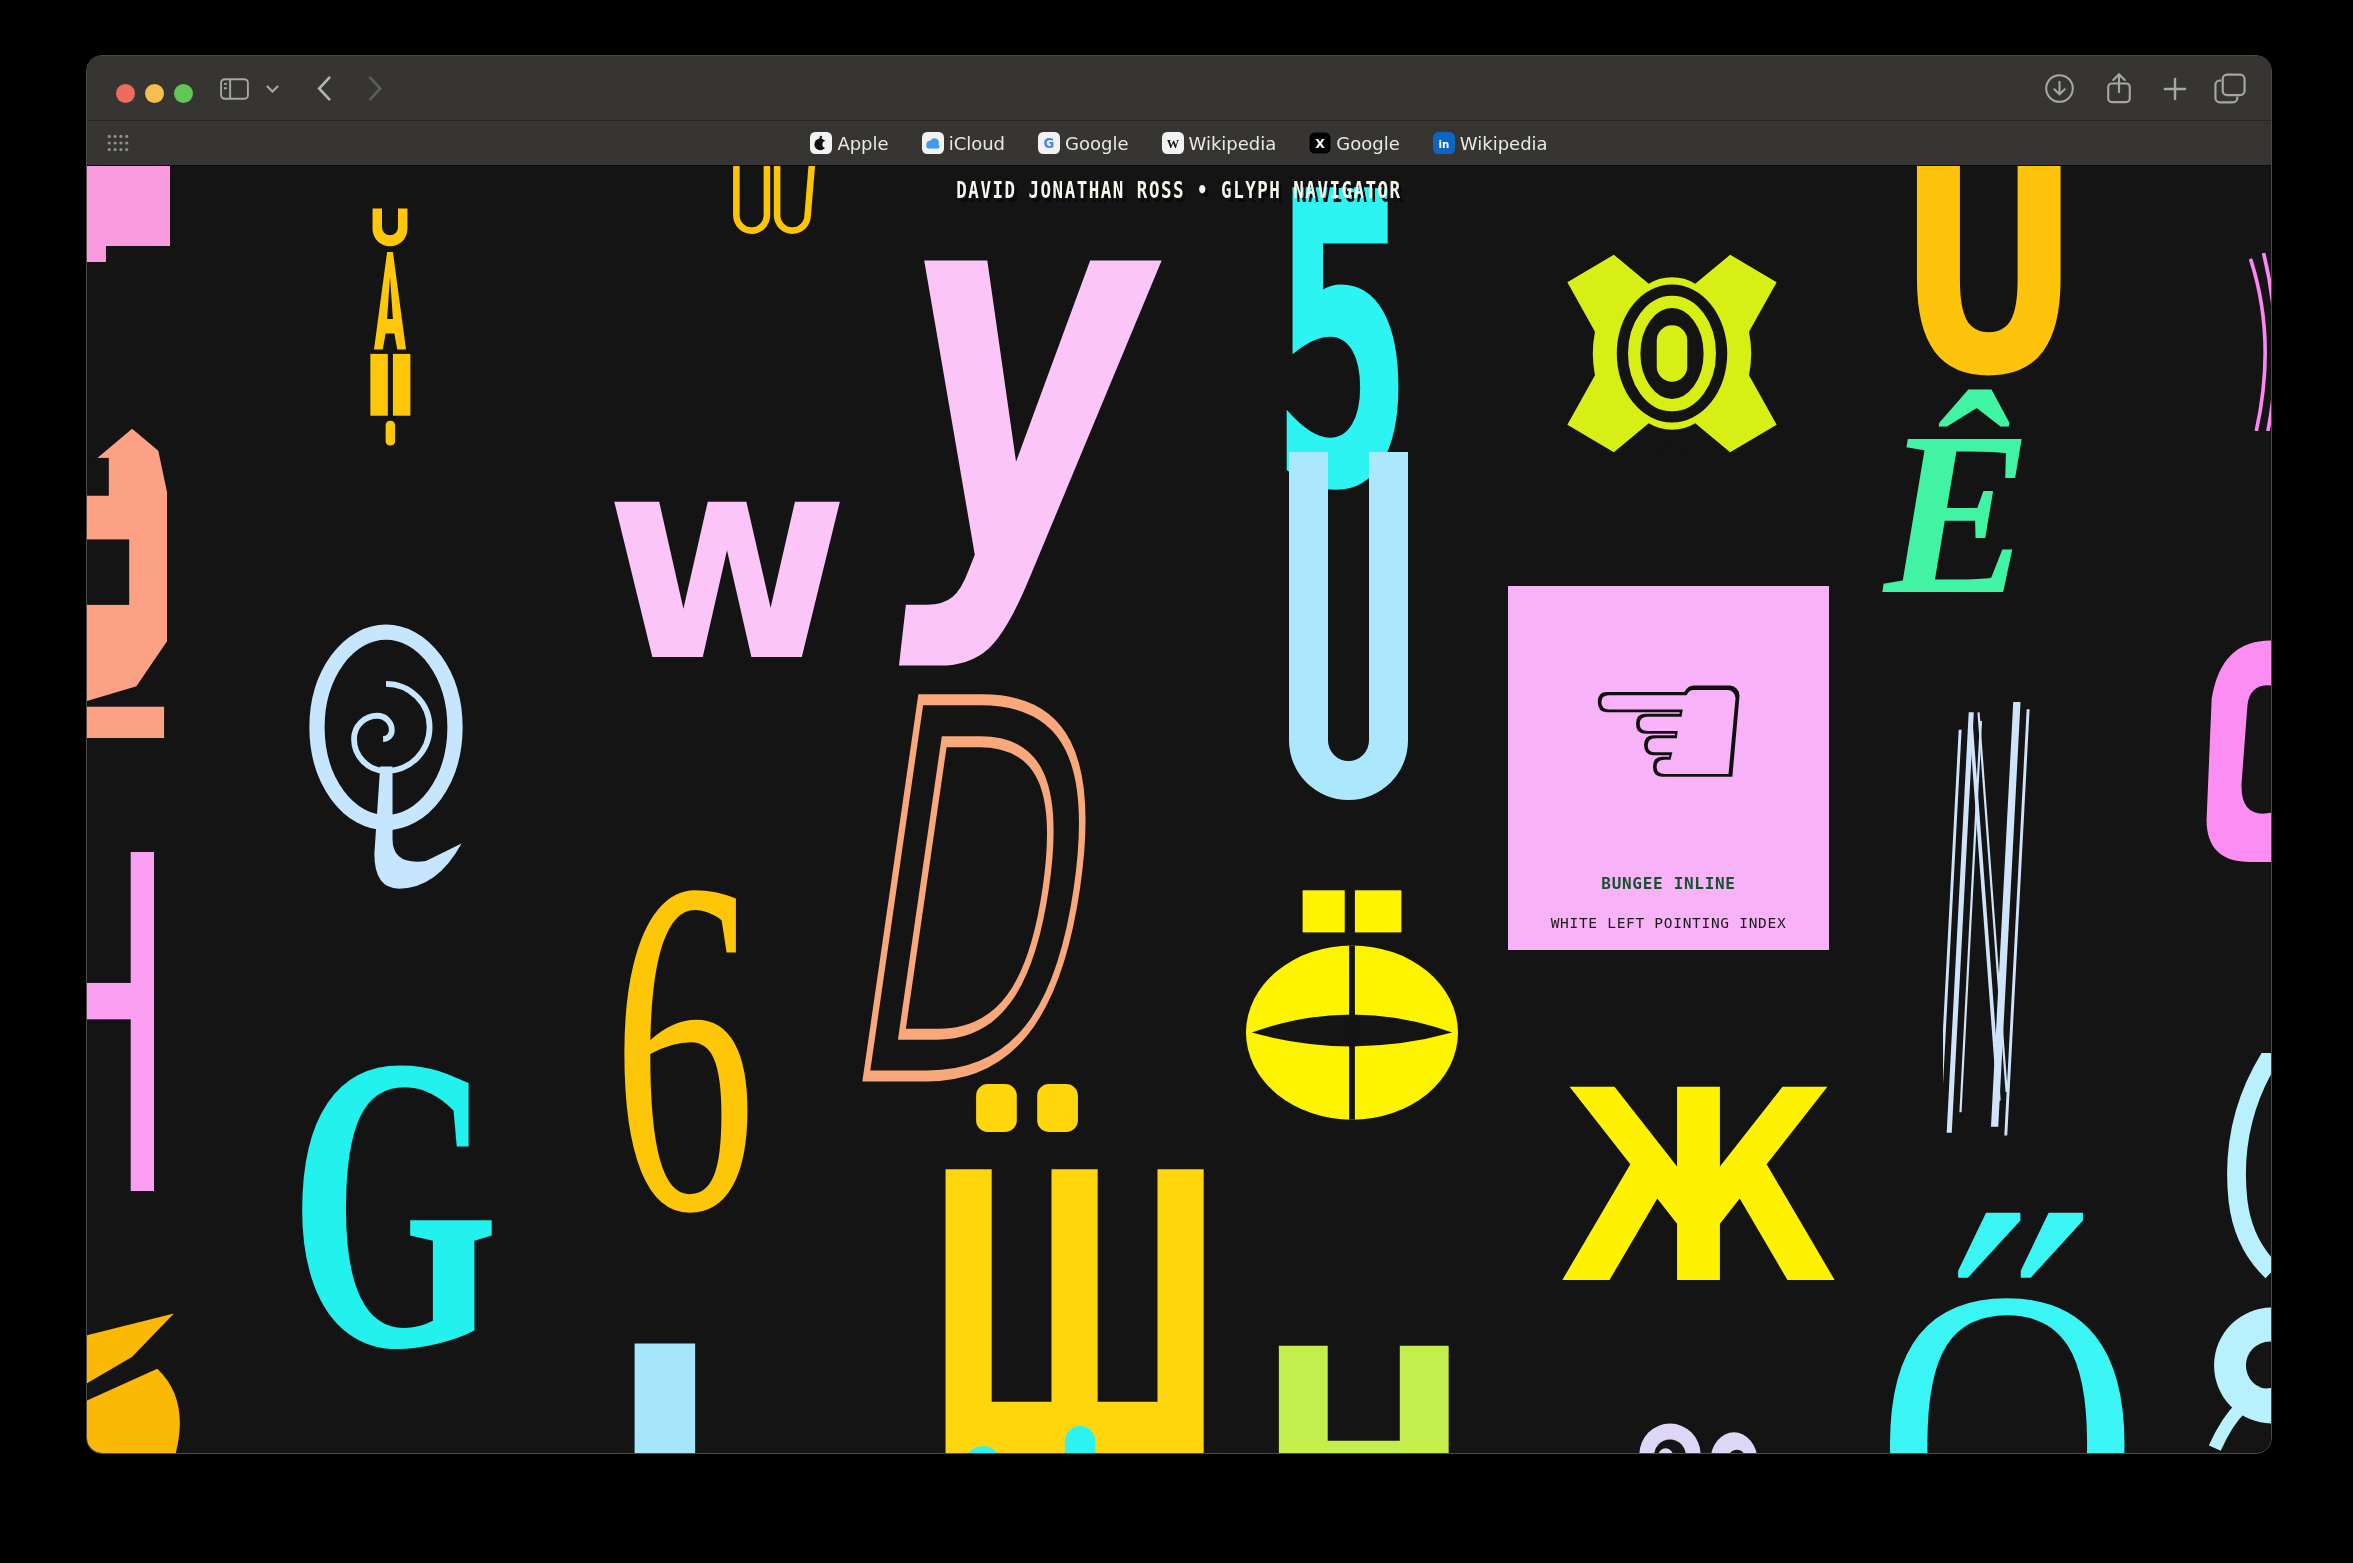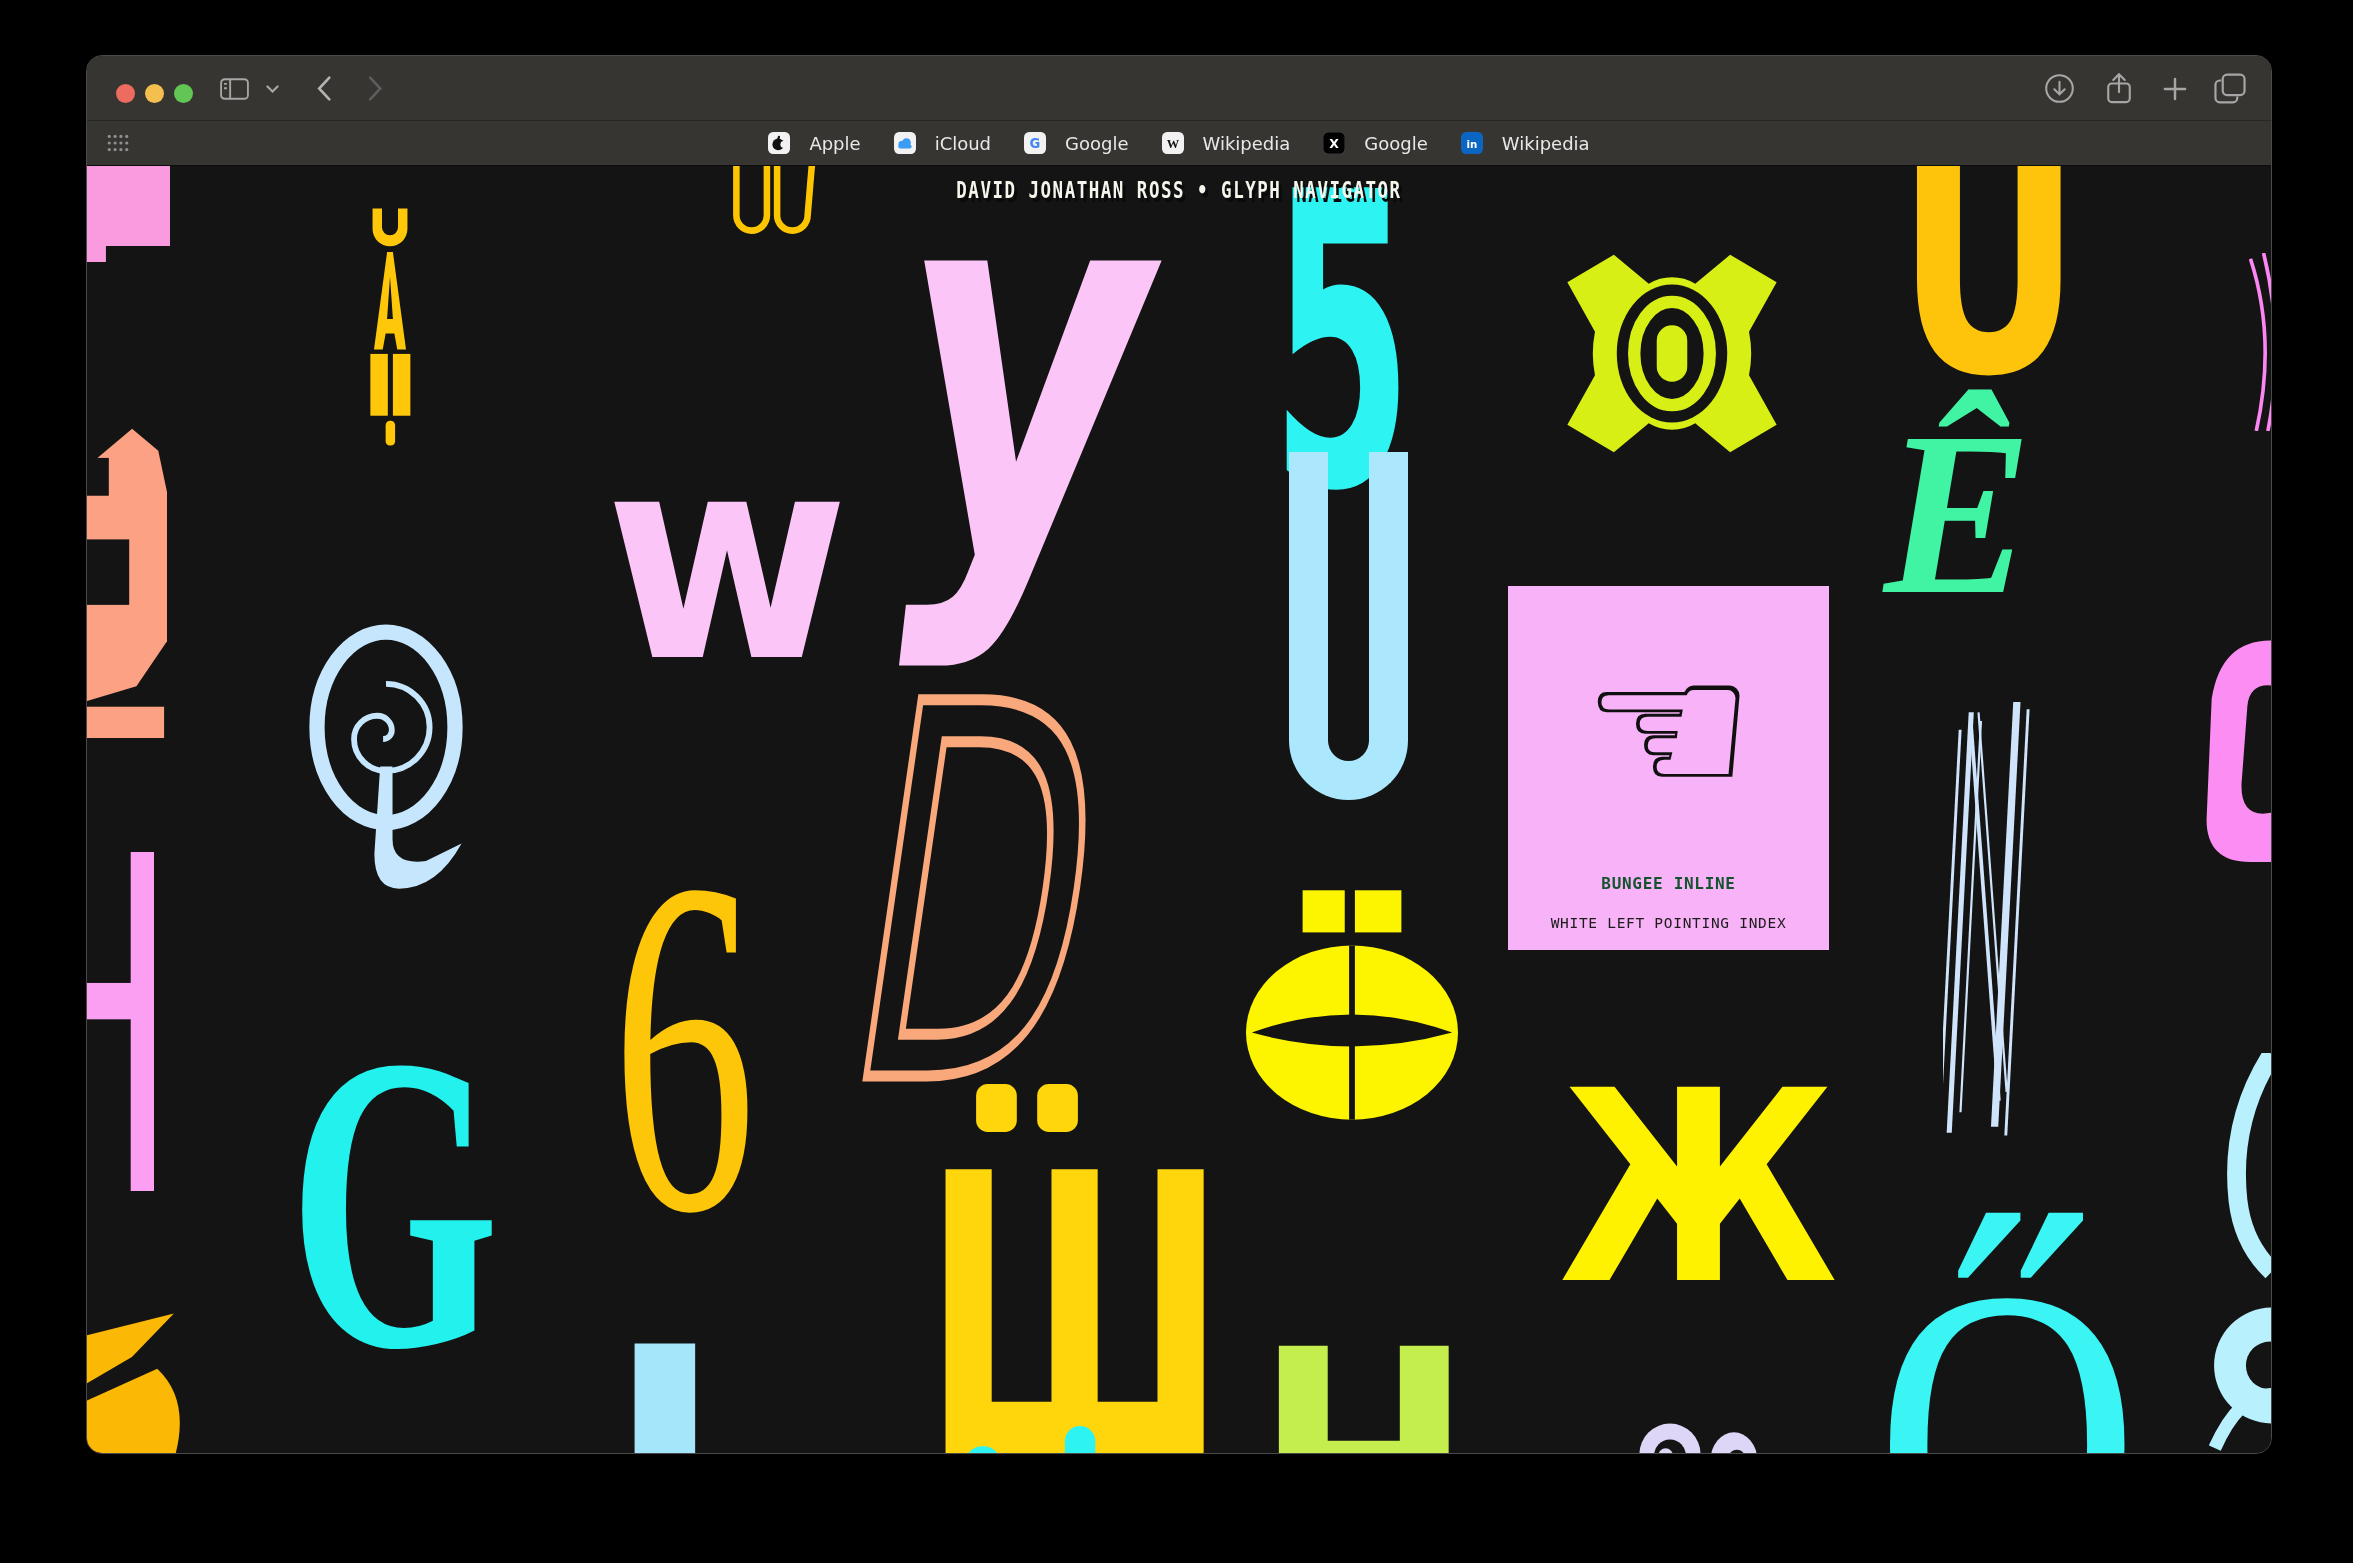--- a/index.html
+++ b/index.html
@@ -14,21 +14,21 @@
   .tb-ico{position:absolute;top:0;height:65px;display:flex;align-items:center;justify-content:center;color:#a6a6a6;}
   .addr{position:absolute;left:645px;top:16px;width:890px;height:42px;background:#403f3c;border:0.7px solid #4d4c49;
     border-radius:10.2px;display:flex;align-items:center;justify-content:center;color:#efefef;}
   .addr-center{display:flex;align-items:center;gap:8.7px;}
   .addr-url{font-size:25.5px;letter-spacing:0.1px;color:#f0f0f0;}
   .addr-right{position:absolute;right:10.2px;top:0;height:41px;display:flex;align-items:center;gap:11.6px;color:#cecece;}
   
   .bookmarks{position:relative;height:45px;background:#363531;border-bottom:0.7px solid #0c0c0c;
     display:flex;align-items:center;justify-content:center;gap:33px;}
   .bm-grid{position:absolute;left:20.4px;top:50%;transform:translateY(-50%);}
-  .bm-item{display:flex;align-items:center;gap:19px;cursor:default;}
+  .bm-item{display:flex;align-items:center;gap:5px;cursor:default;}
   .bm-item .fav{width:22px;height:22px;flex:0 0 22px;}
   .bm-item .lbl{font-size:18px;color:#e8e8e8;}
   
   .content{position:relative;height:1289px;background:#141414;overflow:hidden;}
   .glyph{position:absolute;line-height:1;white-space:pre;}
   .glyph svg{display:block;width:100%;height:100%;}
   .page-title{position:absolute;left:0;top:10.2px;width:100%;text-align:center;z-index:30;
     font-family:"DejaVu Sans Mono",monospace;font-weight:bold;font-size:17.5px;letter-spacing:1.5px;
     color:#f5f5ec;transform:scaleY(1.35);transform-origin:top center;text-shadow:2.9px 2.9px 0 #0a0a0a;}
   .card{position:absolute;left:1421px;top:420px;width:321px;height:364px;background:#f8b2f7;z-index:20;

